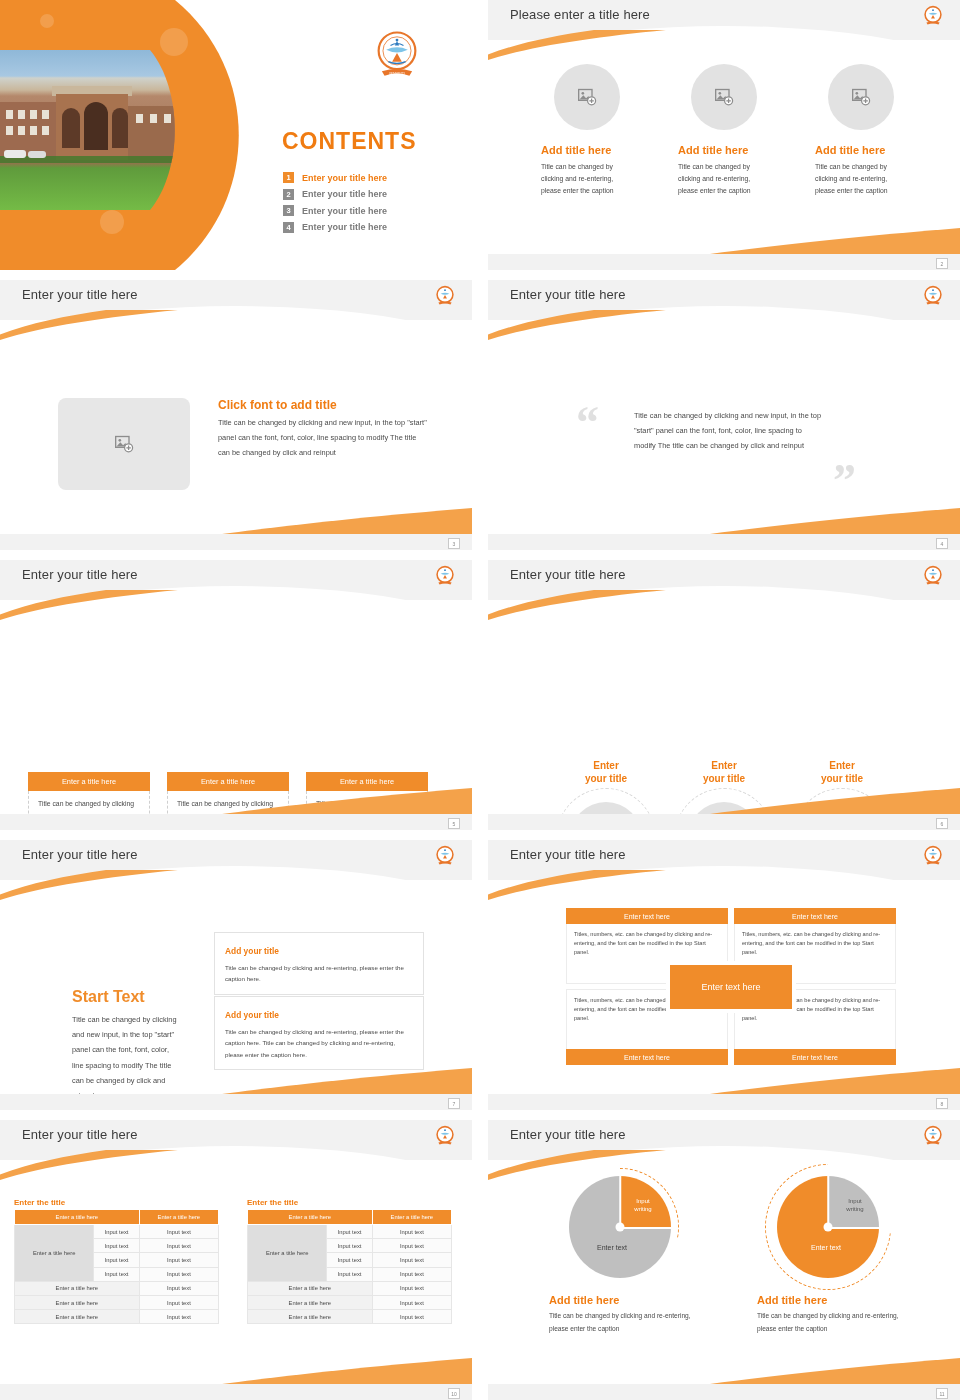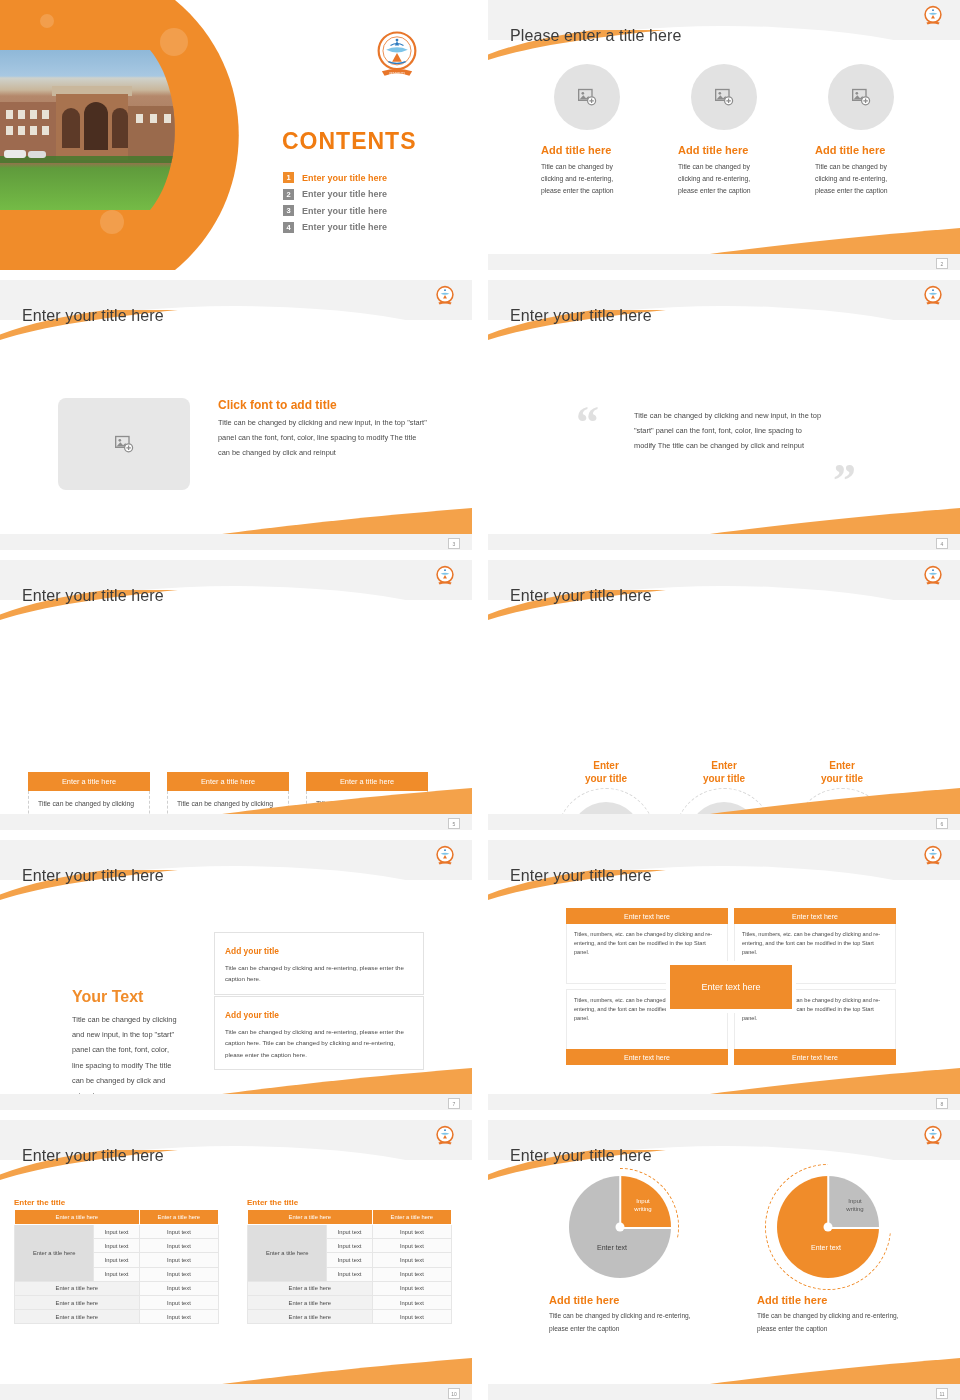--- a/index.html
+++ b/index.html
@@ -28,22 +28,22 @@
   .hdr {
     position:absolute; left:0; top:0; width:100%; height:40px;
     background:#f2f2f2;
     overflow:hidden;
   }
   .hdr::after{
     content:""; position:absolute; left:-6%; top:26px; width:112%; height:60px;
     background:#ffffff; border-radius:50% 50% 0 0 / 100% 100% 0 0;
   }
   .hdr-title {
-    position:absolute; left:22px; top:27px;
-    font-size:16px; color:#3c3c3c; letter-spacing:.1px;
+    position:absolute; left:22px; top:7px;
+    font-size:13px; color:#3c3c3c; letter-spacing:.1px;
     z-index:3;
   }
   .crest {
     position:absolute; right:16px; top:4px;
     width:22px; height:22px; z-index:4;
   }
   .crest-big{ position:absolute; right:48px; top:26px; width:54px; height:54px; }
 
   .swoosh-tl{
     position:absolute; left:-4px; top:30px; width:250px; height:30px;
@@ -515,21 +515,21 @@
       <path d="M20 84 q30 -10 60 0 l-5 9 q-25 -8 -50 0z" fill="#E8762A"></path>
     </svg>
     <svg class="swoosh-tl" viewBox="0 0 250 30" preserveAspectRatio="none">
       <path d="M0 26 C 60 2, 150 -6, 250 -14 L250 -6 C 150 2, 60 12, 4 30 Z" fill="#F4A24A"></path>
     </svg>
     <svg class="swoosh-br" viewBox="0 0 250 28" preserveAspectRatio="none">
       <path d="M250 2 C 150 10, 60 20, 0 28 L250 28 Z" fill="#F4A24A"></path>
     </svg>
 
     <div class="s7-left">
-      <div class="s7-bigtitle">Your Text</div>
+      <div class="s7-bigtitle">Start Text</div>
       <div class="s7-p">Title can be changed by clicking and new input, in the top "start" panel can the font, font, color, line spacing to modify The title can be changed by click and reinput</div>
     </div>
     <div class="s7-box" style="top:92px;">
       <div class="t">Add your title</div>
       <div class="p">Title can be changed by clicking and re-entering, please enter the caption here.</div>
     </div>
     <div class="s7-box" style="top:156px;">
       <div class="t">Add your title</div>
       <div class="p">Title can be changed by clicking and re-entering, please enter the caption here. Title can be changed by clicking and re-entering, please enter the caption here.</div>
     </div>

